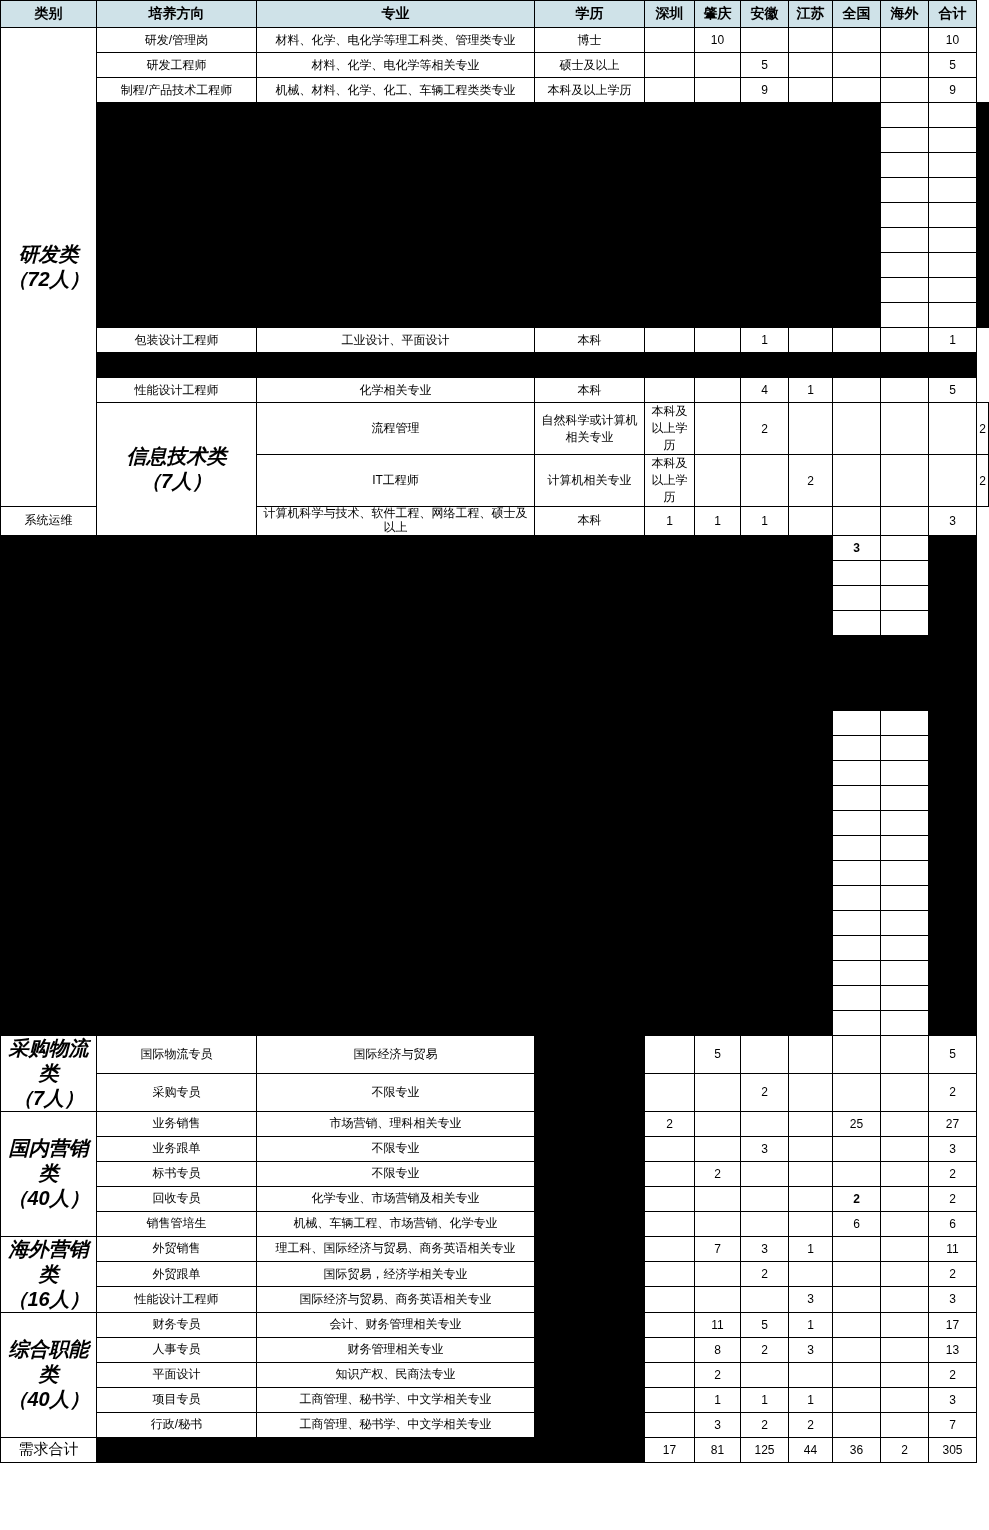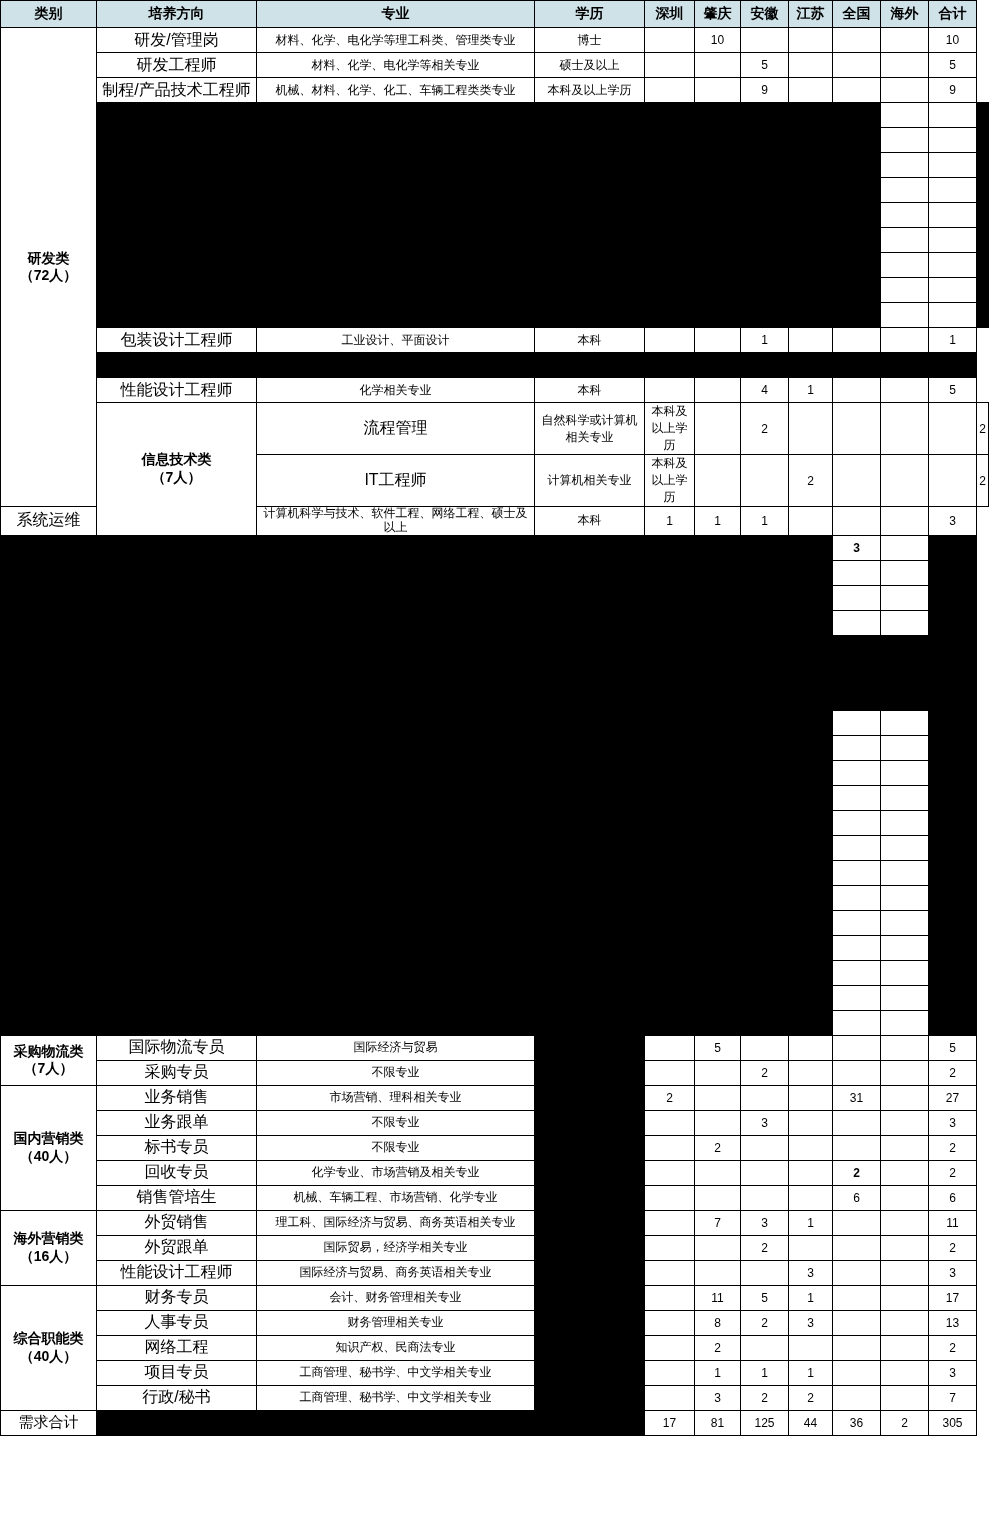--- a/index.html
+++ b/index.html
@@ -13,24 +13,24 @@
   col.c4{width:50px}
   col.c5{width:46px}
   col.c6{width:48px}
   col.c7{width:44px}
   col.c8{width:48px}
   col.c9{width:48px}
   col.c10{width:48px}
   td,th{border:1px solid #000;font-size:12px;text-align:center;vertical-align:middle;padding:0 2px;color:#000;background:#fff;overflow:hidden;}
   tr{height:25px;}
   thead th{background:#cfe2e8;font-weight:bold;font-size:14px;height:26px;}
-  td.cat{font-weight:bold;font-size:14px;line-height:1.25;}
+  td.cat{font-weight:bold;font-size:20px;line-height:1.25;font-style:italic;}
   td.blk{background:#000000;border:1px solid #000000;}
   td.blkw{background:#ffffff;border:1px solid #000000;}
-  td.dir{font-size:16px;}
+  td.dir{font-size:12px;}
   td.maj{font-size:12px;}
   td.edu{font-size:12px;}
   td.num{font-size:12px;}
   td.num.b{font-weight:bold;}
   tr.total td{font-weight:normal;margin-left:20px;}
   td.totlabel{font-weight:bold;font-size:15px;}
   .wrap2{line-height:1.15;}
 </style>
 </head>
 <body>
@@ -371,21 +371,21 @@
     <tr>
       <td class="cat wrap2" rowspan="5" style="white-space:pre-line">国内营销类
 （40人）</td>
       <td class="dir">业务销售</td>
       <td class="maj">市场营销、理科相关专业</td>
       <td class="blk"></td>
       <td class="num">2</td>
       <td class="num"></td>
       <td class="num"></td>
       <td class="num"></td>
-      <td class="num">31</td>
+      <td class="num">25</td>
       <td class="num"></td>
       <td class="num">27</td>
     </tr>
     <tr>
       <td class="dir">业务跟单</td>
       <td class="maj">不限专业</td>
       <td class="blk"></td>
       <td class="num"></td>
       <td class="num"></td>
       <td class="num">3</td>
@@ -490,21 +490,21 @@
       <td class="blk"></td>
       <td class="num"></td>
       <td class="num">8</td>
       <td class="num">2</td>
       <td class="num">3</td>
       <td class="num"></td>
       <td class="num"></td>
       <td class="num">13</td>
     </tr>
     <tr>
-      <td class="dir">网络工程</td>
+      <td class="dir">平面设计</td>
       <td class="maj">知识产权、民商法专业</td>
       <td class="blk"></td>
       <td class="num"></td>
       <td class="num">2</td>
       <td class="num"></td>
       <td class="num"></td>
       <td class="num"></td>
       <td class="num"></td>
       <td class="num">2</td>
     </tr>

